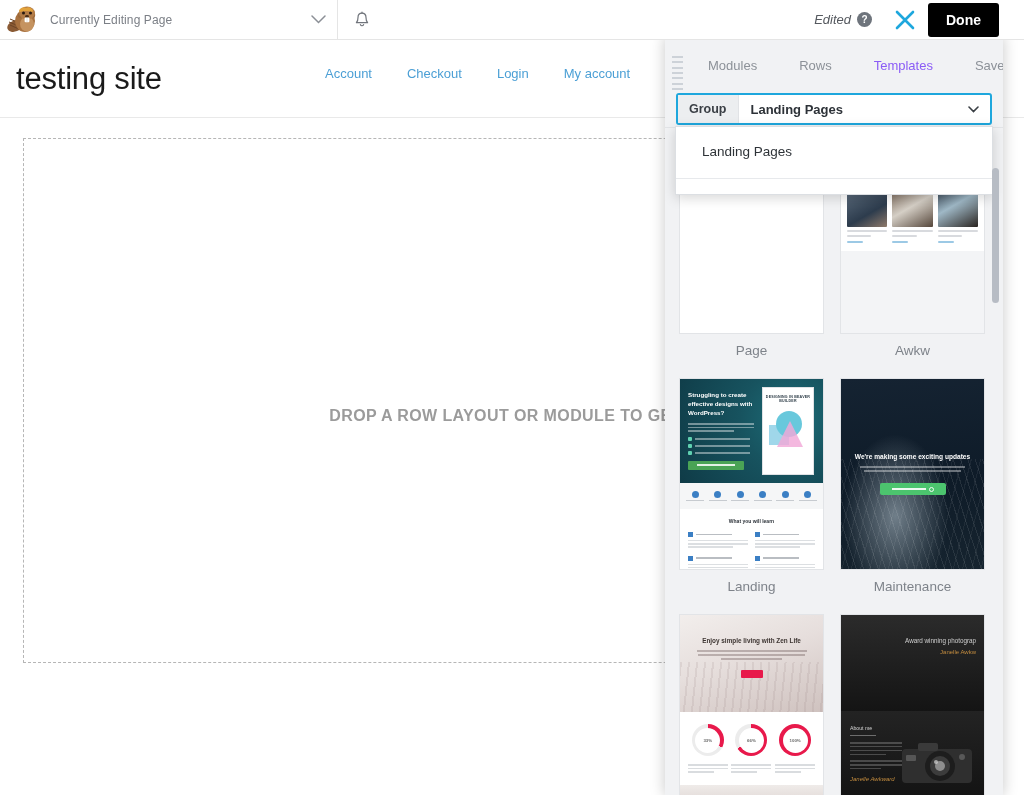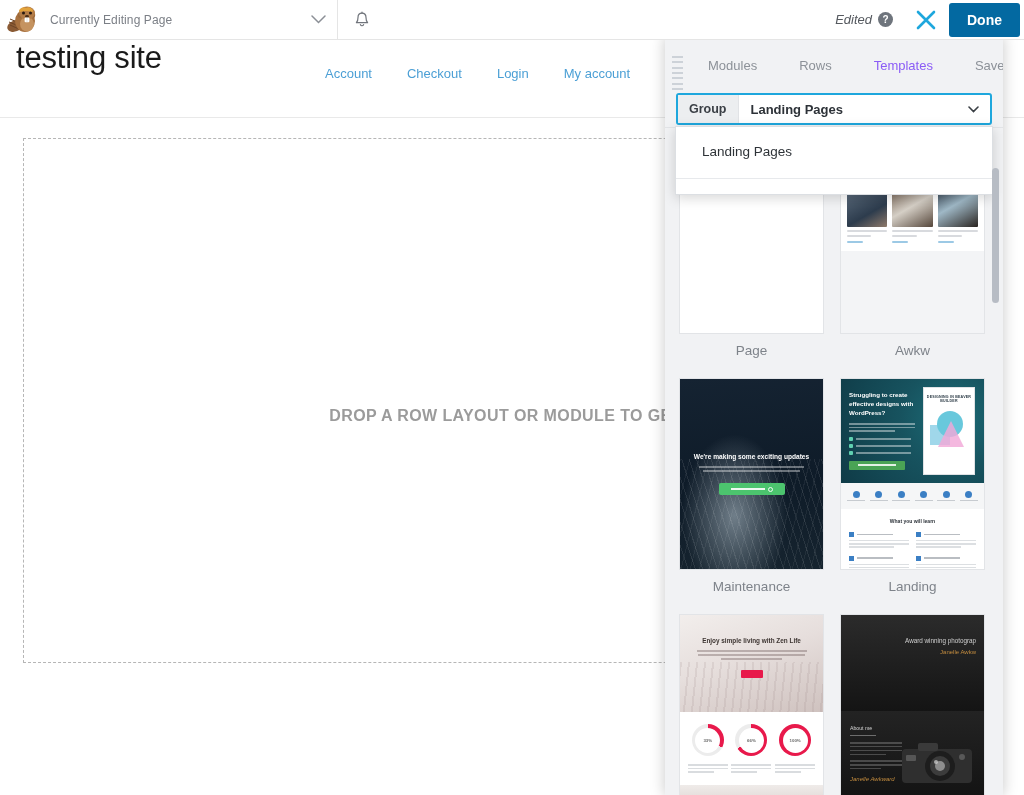--- a/index.html
+++ b/index.html
@@ -61,37 +61,37 @@
     font-size: 10px; font-style: normal; font-weight: bold;
     display: flex; align-items: center; justify-content: center;
     line-height: 1;
   }
   .ab-close {
     width: 46px; height: 39px;
     display: flex; align-items: center; justify-content: center;
     cursor: pointer;
   }
   .ab-done {
-    background: #0369a1; color: #fff;
+    background: #000000; color: #fff;
     font-size: 14px; font-weight: bold;
     height: 34px; padding: 0 18px;
     border: none; border-radius: 3px;
-    margin-right: 4px; cursor: pointer;
+    margin-right: 25px; cursor: pointer;
     display: flex; align-items: center;
   }
 
   
   .site {
     position: absolute; top: 40px; left: 0;
     width: 1024px; height: 755px;
     background: #fff; overflow: hidden;
   }
   .site-header {
     height: 78px; border-bottom: 1px solid #e9e9e9;
-    display: flex; 
+    display: flex; align-items: center;
     padding: 0 16px;
     position: relative;
   }
   .site-title {
     font-size: 31px; color: #1a1a1a; font-weight: normal;
     letter-spacing: -.2px;
   }
   .site-nav {
     position: absolute; left: 325px; top: 26px;
     display: flex; gap: 35px;
@@ -463,37 +463,20 @@
                 <div class="ln blue"></div>
               </div>
           </div>
           <div style="height:110px;background:#f3f4f6;"></div>
         </div>
         <div class="tmpl-name">Awkw</div>
       </div>
 
       <div class="tmpl">
         <div class="thumb">
-          <div class="mnt">
-            <div class="mnt-h">We're making some exciting updates</div>
-            <div class="mnt-p">
-                <i style="width:100%"></i>
-                <i style="width:92%"></i>
-              </div>
-            <div class="mnt-btn">
-                <i></i>
-                <span class="o"></span>
-              </div>
-          </div>
-        </div>
-        <div class="tmpl-name">Maintenance</div>
-      </div>
-
-      <div class="tmpl">
-        <div class="thumb">
           <div class="lnd-hero">
             <div class="lnd-h">Struggling to create effective designs with WordPress?</div>
             <div class="lnd-p">
                 <i></i>
                 <i></i>
                 <i style="width:70%"></i>
               </div>
             <div class="lnd-chk">
               <div>
                   <span class="box"></span>
@@ -582,20 +565,37 @@
                     <span class="tx"></span>
                   </div>
                   <i></i>
                   <i></i>
                   <i style="width:75%"></i>
                 </div>
             </div>
           </div>
         </div>
         <div class="tmpl-name">Landing</div>
+      </div>
+
+      <div class="tmpl">
+        <div class="thumb">
+          <div class="mnt">
+            <div class="mnt-h">We're making some exciting updates</div>
+            <div class="mnt-p">
+                <i style="width:100%"></i>
+                <i style="width:92%"></i>
+              </div>
+            <div class="mnt-btn">
+                <i></i>
+                <span class="o"></span>
+              </div>
+          </div>
+        </div>
+        <div class="tmpl-name">Maintenance</div>
       </div>
 
       <div class="tmpl">
         <div class="thumb">
           <div class="zen-hero">
             <div class="zen-h">Enjoy simple living with Zen Life</div>
             <div class="zen-p">
                 <i style="width:100%"></i>
                 <i style="width:97%"></i>
                 <i style="width:55%"></i>

